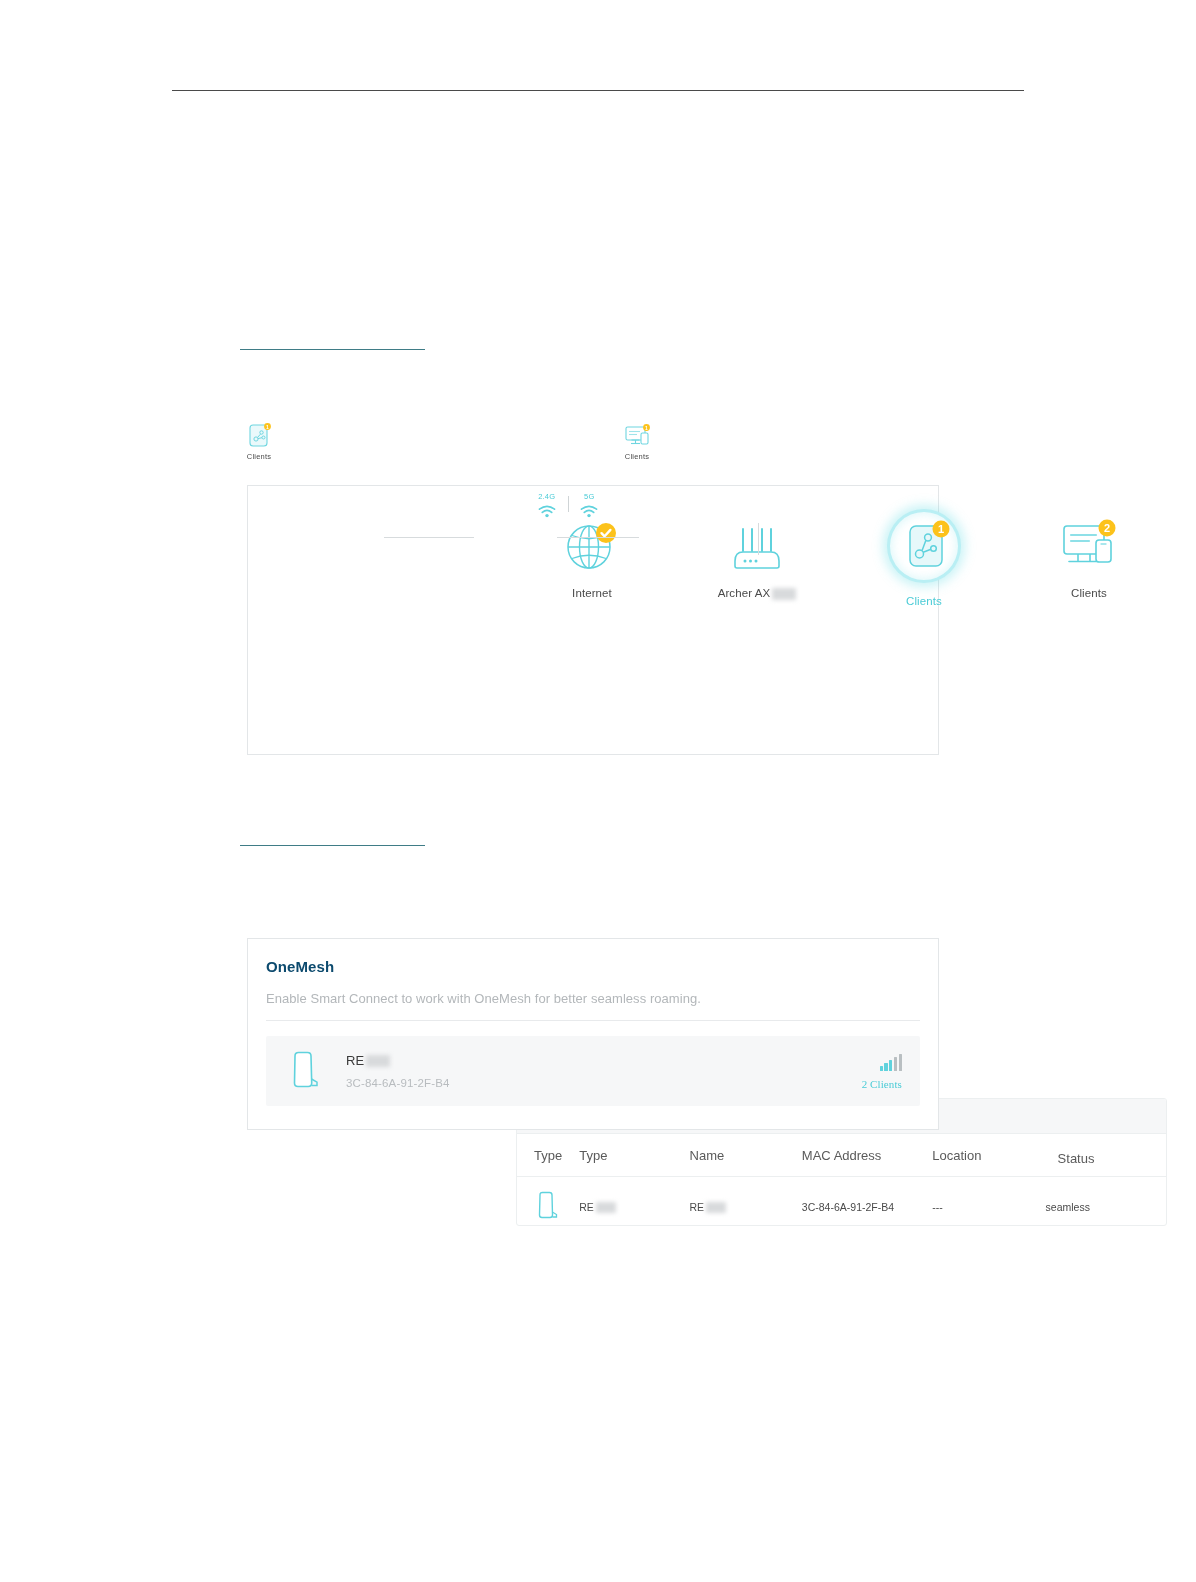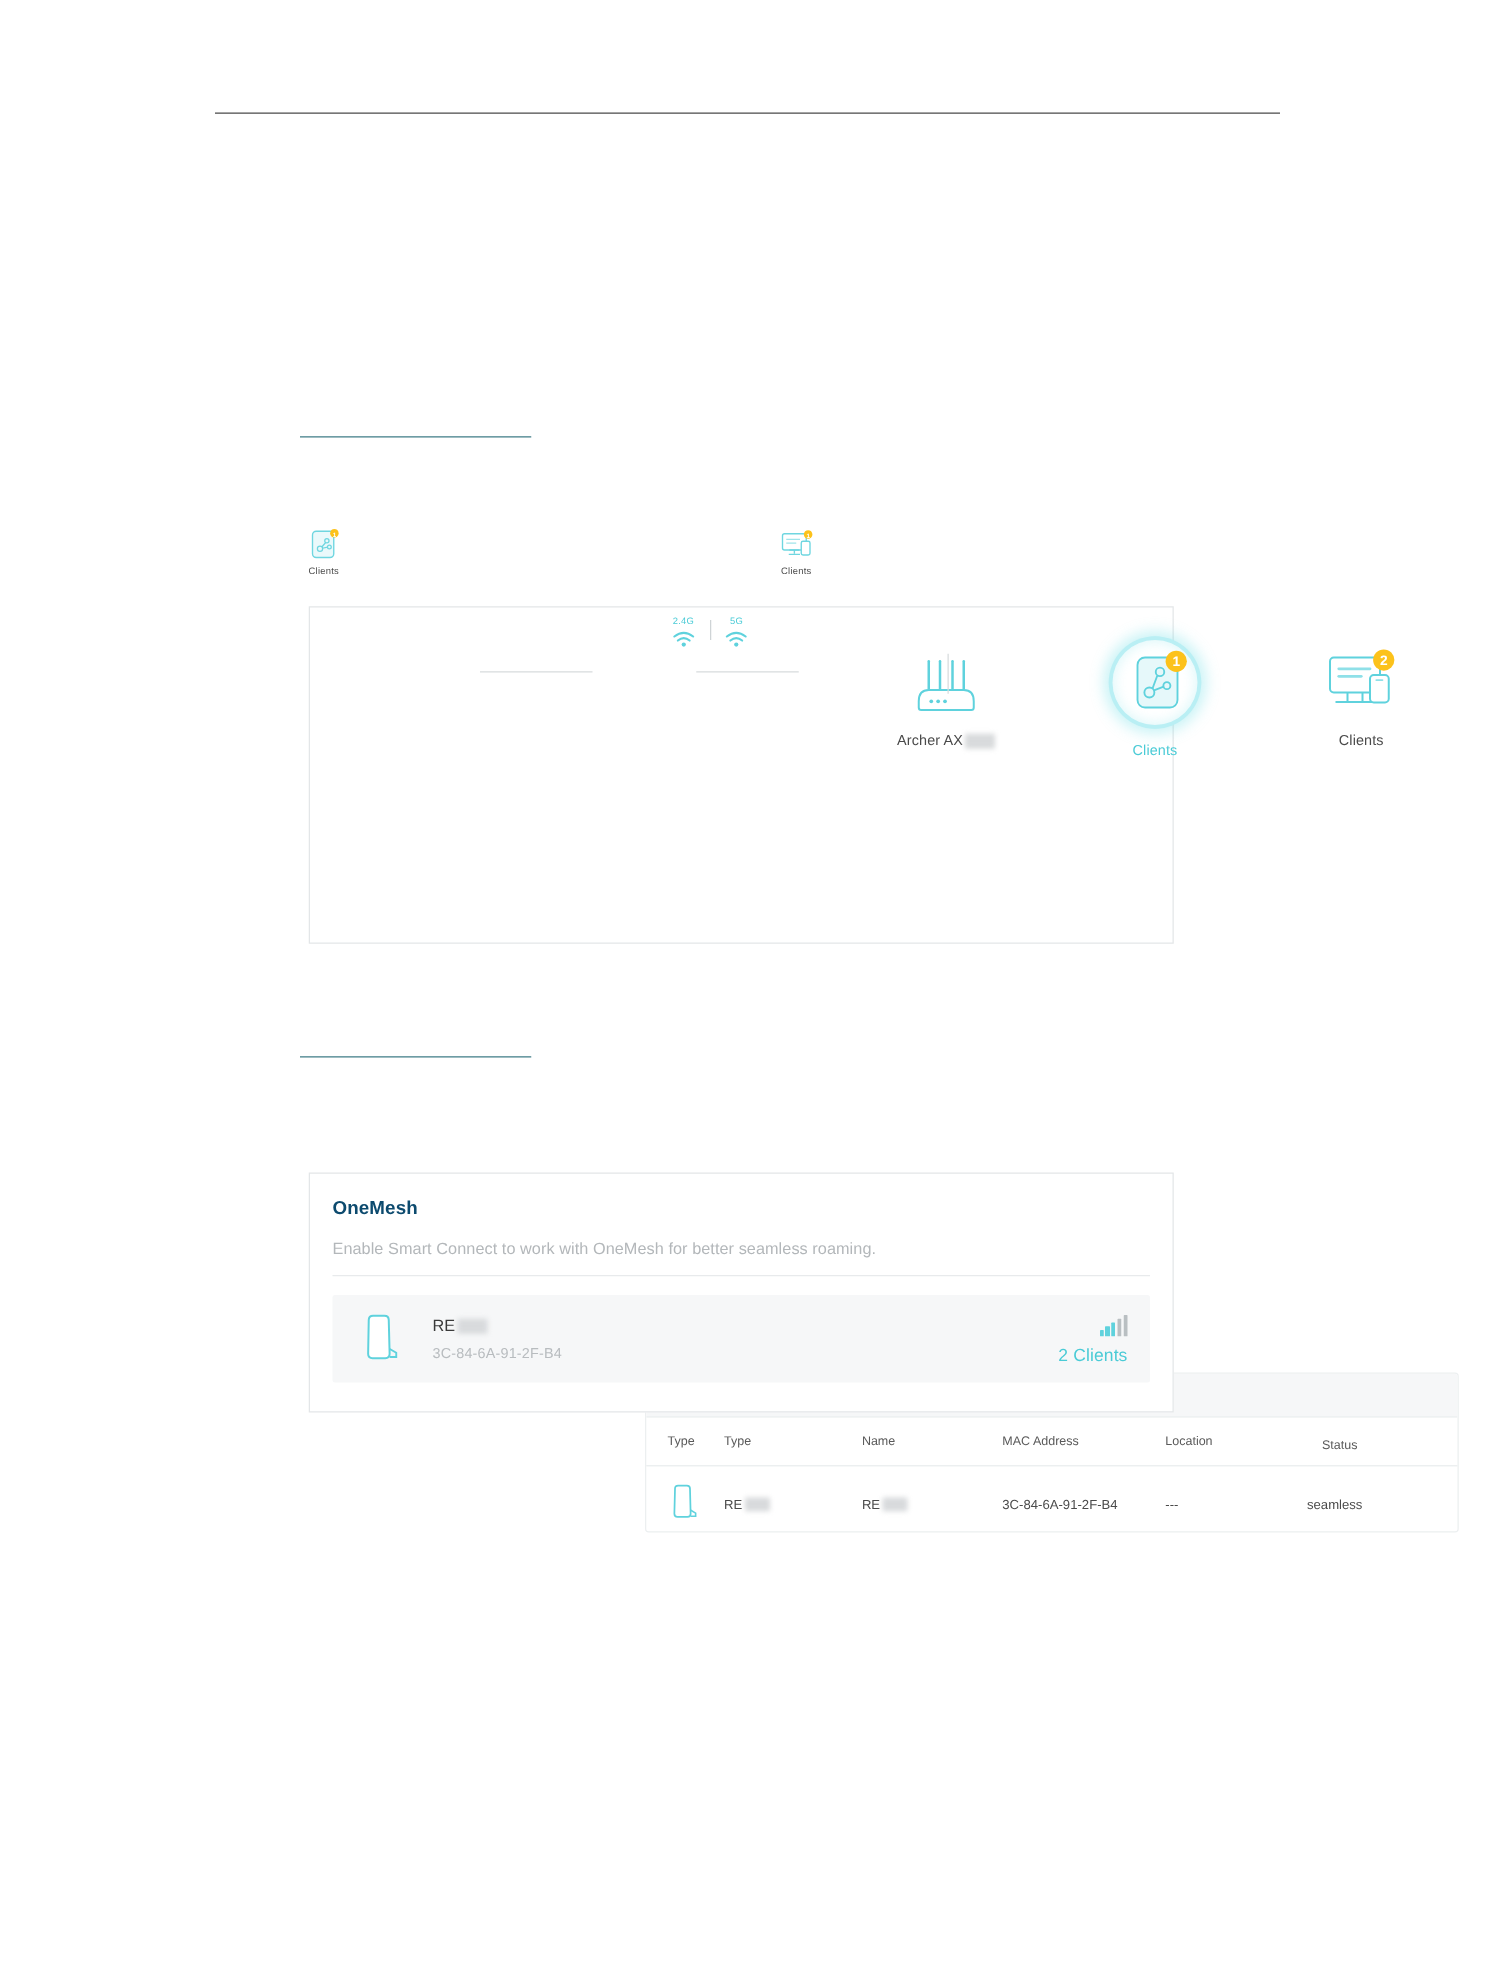--- a/index.html
+++ b/index.html
@@ -127,21 +127,21 @@
     background: #f6f7f8;
     display: flex; align-items: center;
     padding-left: 17px;
     border-bottom: 1px solid #eceff0;
   }
   .mesh-head-title {
     font-size: 12px; font-weight: bold; color: #2b2b2b; letter-spacing: .1px;
   }
   .mesh-table { width: 100%; border-collapse: collapse; }
   .mesh-table th {
-    font-size: 10px; font-weight: normal; color: #5a5a5a;
+    font-size: 13px; font-weight: normal; color: #5a5a5a;
     text-align: left; padding: 14px 0 13px 0;
     border-bottom: 1px solid #eceff0;
   }
   .mesh-table td {
     font-size: 10.5px; color: #4a4a4a;
     padding: 13px 0 13px 0;
     vertical-align: middle;
   }
   .c-icon  { width: 62px; padding-left: 17px !important; }
   .c-type  { width: 110px; }
@@ -193,21 +193,21 @@
     position: relative;
   }
   .om-dev-icon { width: 52px; display:flex; align-items:center; }
   .om-dev-text { flex: 1; padding-left: 6px; }
   .om-dev-name { font-size: 13px; color: #3a3a3a; display:flex; align-items:center; }
   .om-dev-mac { font-size: 11.5px; color: #b8bcbf; margin-top: 9px; letter-spacing: .15px; }
   .om-dev-right { text-align: right; }
   .om-bars { display: flex; align-items: flex-end; gap: 1.6px; height: 18px; justify-content: flex-end; }
   .om-bars i { width: 3.2px; border-radius: .5px; display: block; }
   .om-clients {
-    font-size: 14px; color: #4acbd6; margin-top: 7px; letter-spacing: .1px;
+    font-size: 11px; color: #4acbd6; margin-top: 7px; letter-spacing: .1px; font-family: Liberation Serif, serif;
   }
 </style>
 </head>
 <body>
 
 <div class="page">
 
   <div class="page-rule"></div>
 
   <div class="sec-rule sec-rule-1"></div>
@@ -241,20 +241,35 @@
         <circle cx="30.5" cy="4.5" r="3.4" fill="#fcc21b"></circle>
         <text x="30.5" y="7.3" font-size="5" fill="#fff" text-anchor="middle" font-family="Liberation Sans, sans-serif" font-weight="bold">1</text>
       </svg>
     </div>
     <div class="mini-label">Clients</div>
   </div>
 
   <div class="topo-card">
     <div class="topo-row">
 
+      <div class="node node-internet">
+        <div class="node-art">
+          <svg width="62" height="62" viewBox="0 0 62 62">
+            <circle cx="28" cy="33" r="21" fill="none" stroke="#5fd2dd" stroke-width="1.5"></circle>
+            <ellipse cx="28" cy="33" rx="9.5" ry="21" fill="none" stroke="#5fd2dd" stroke-width="1.4"></ellipse>
+            <line x1="7" y1="33" x2="49" y2="33" stroke="#5fd2dd" stroke-width="1.4"></line>
+            <path d="M11 21.5 Q28 28 45 21.5" fill="none" stroke="#5fd2dd" stroke-width="1.3"></path>
+            <path d="M11 44.5 Q28 38 45 44.5" fill="none" stroke="#5fd2dd" stroke-width="1.3"></path>
+            <line x1="28" y1="12" x2="28" y2="54" stroke="#5fd2dd" stroke-width="1.4"></line>
+            <circle cx="45" cy="19" r="10" fill="#fcc21b"></circle>
+            <path d="M40.5 19.2 L43.6 22.3 L49.4 15.9" fill="none" stroke="#fff" stroke-width="2.4" stroke-linecap="round" stroke-linejoin="round"></path>
+          </svg>
+        </div>
+        <div class="node-label">Internet</div>
+      </div>
 
       <div class="node node-router">
         <div class="node-art">
           <svg width="72" height="62" viewBox="0 0 72 62">
             <line x1="22" y1="15" x2="22" y2="37" stroke="#5fd2dd" stroke-width="2" stroke-linecap="round"></line>
             <line x1="31" y1="15" x2="31" y2="37" stroke="#5fd2dd" stroke-width="2" stroke-linecap="round"></line>
             <line x1="41" y1="15" x2="41" y2="37" stroke="#5fd2dd" stroke-width="2" stroke-linecap="round"></line>
             <line x1="50" y1="15" x2="50" y2="37" stroke="#5fd2dd" stroke-width="2" stroke-linecap="round"></line>
             <path d="M14 47 Q14 38 22 38 L50 38 Q58 38 58 47 L58 52 Q58 54 56 54 L16 54 Q14 54 14 52 Z" fill="#fff" stroke="#5fd2dd" stroke-width="1.6"></path>
             <circle cx="24" cy="47" r="1.5" fill="#5fd2dd"></circle>

